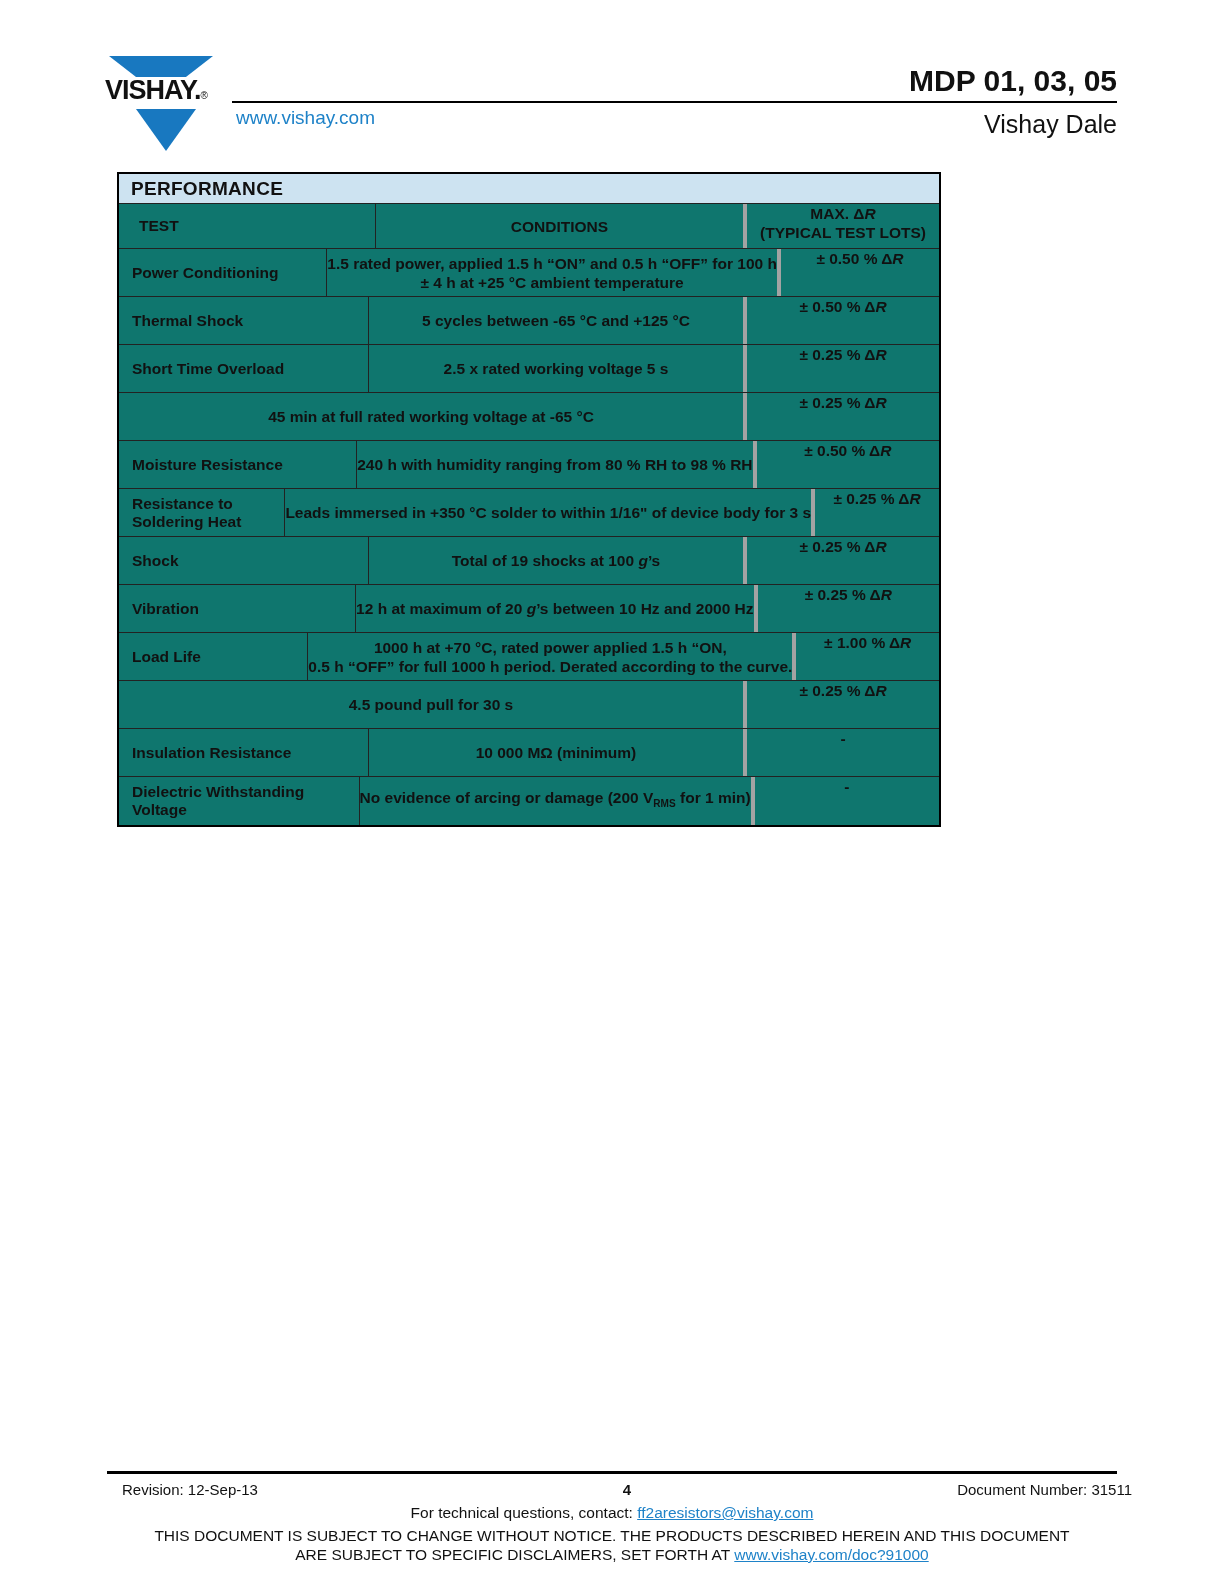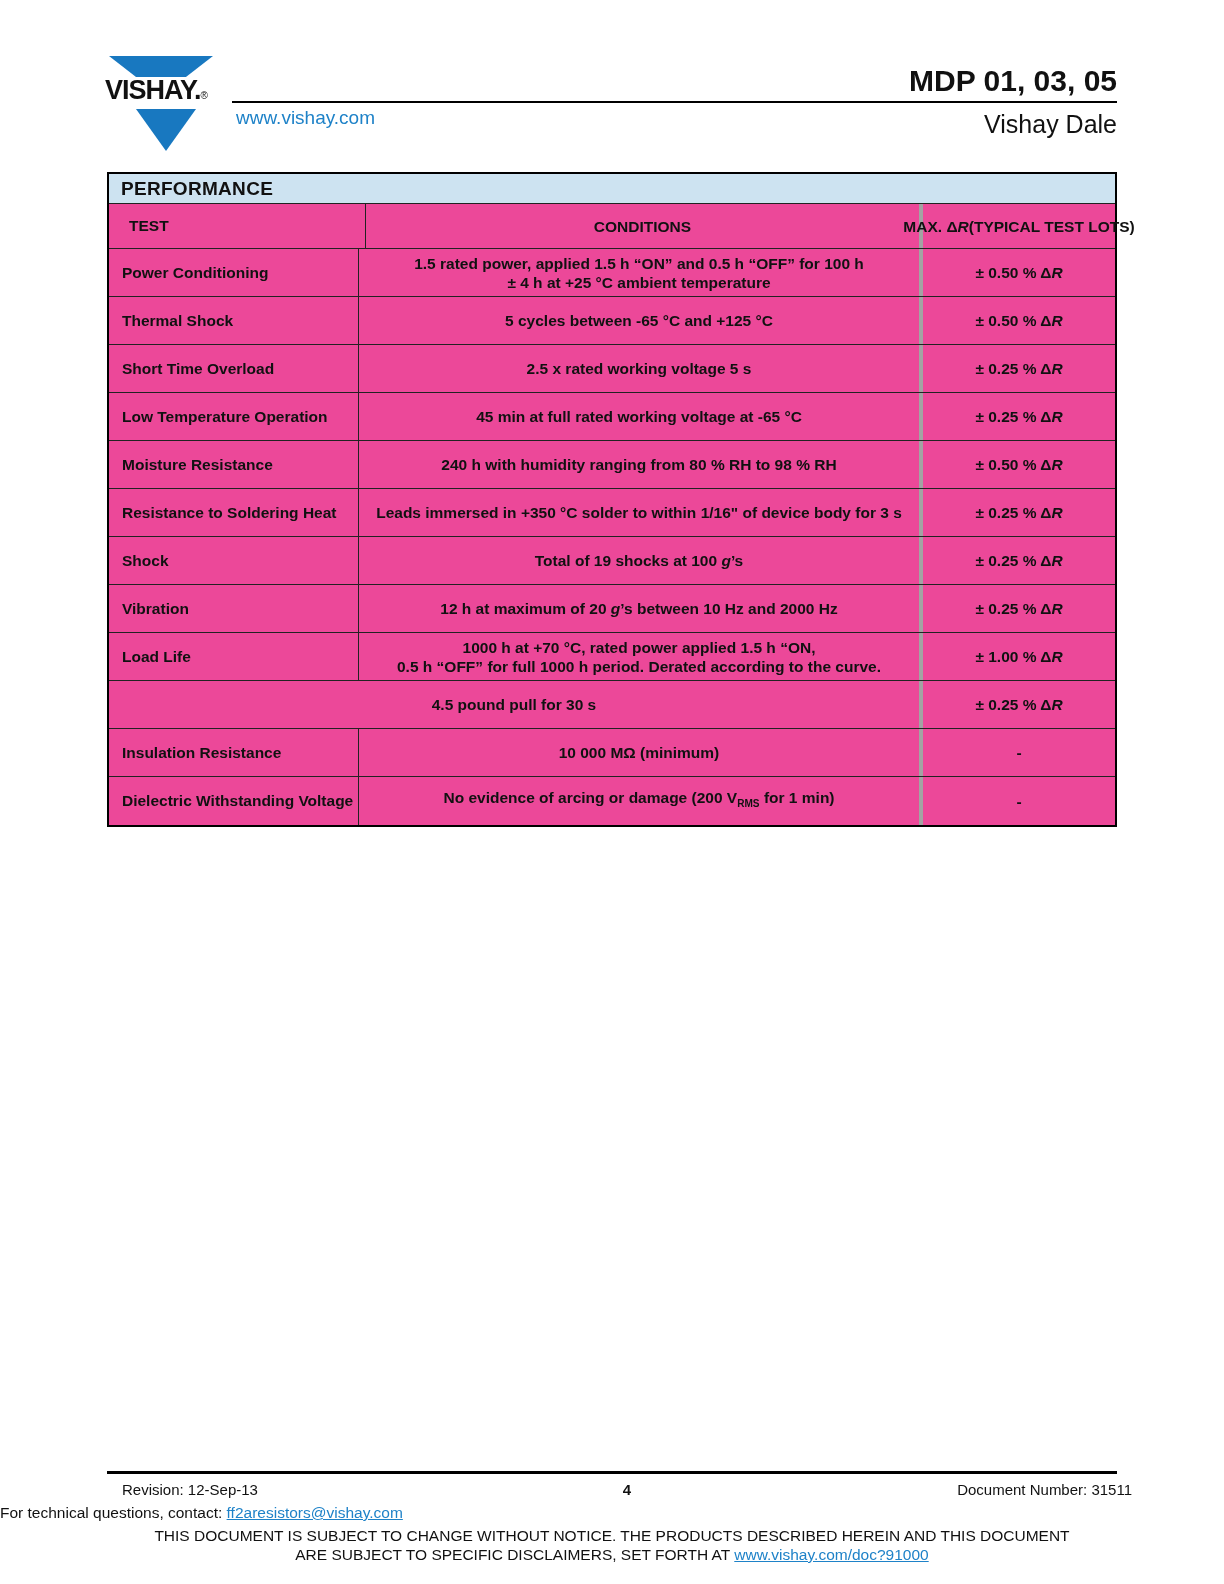--- a/index.html
+++ b/index.html
@@ -20,46 +20,46 @@
   .logo-word { font-size:27px; font-weight:bold; letter-spacing:-1px; line-height:26px; white-space:nowrap; }
   .logo-reg  { font-size:10px; font-weight:normal; letter-spacing:0; }
   .logo-tri  { width:60px; height:42px; margin-left:31px; background:var(--blue);
                clip-path:polygon(0 0,100% 0,50% 100%); }
   .header-rule { position:absolute; left:232px; top:101px; width:885px; height:2px; background:#000; }
   .site-link { position:absolute; left:236px; top:107px; font-size:19px; color:var(--link); text-decoration:none; }
   .doc-title { position:absolute; right:107px; top:64px; font-size:30px; font-weight:bold; text-align:right; }
   .brand-sub { position:absolute; right:107px; top:110px; font-size:25px; text-align:right; }
 
   
-  .perf { position:absolute; left:107px; top:172px; width:1010px; border:2px solid #000; background:#ec4899; }
+  .perf { position:absolute; left:117px; top:172px; width:824px; border:2px solid #000; background:#0f766e; }
   .perf-bar { height:30px; background:var(--section-bg); border-bottom:1px solid #222;
               font-size:19px; font-weight:bold; letter-spacing:0.3px;
               display:flex; align-items:center; padding-left:12px; }
   .trow { display:flex; width:100%; font-size:15.5px;font-weight:bold; }
   .thead { height:45px; font-weight:bold; border-bottom:1px solid #222;padding-left:7px; }
   .tdata { height:48px; }
   .tdata:not(:last-child) { border-bottom:1px solid #222; }
   .c1 { width:250px; border-right:1px solid #222; display:flex; align-items:center;
         padding-left:13px; text-align:left; }
   .c2 { flex:1; border-right:4px solid #a3a3a3; display:flex; flex-direction:column;
         align-items:center; justify-content:center; text-align:right; line-height:19px; }
-  .c3 { width:192px; display:flex; flex-direction:row; align-items:center;
-        justify-content:center; text-align:center; line-height:19px; }
+  .c3 { width:192px; display:flex; flex-direction:column; align-items:center;
+        justify-content:flex-start; text-align:center; line-height:19px; }
   .cline { white-space:nowrap; }
   .c2 i, .c3 i { font-style:italic; }
   sub { font-size:0.65em; }
 
   
   .foot-rule { position:absolute; left:107px; top:1471px; width:1010px; height:3px; background:#000; }
   .foot-meta { position:absolute; left:122px; top:1481px; width:1010px;
                display:flex; align-items:flex-end; font-size:15px; }
   .foot-meta .fm-left  { width:330px; text-align:left; }
   .foot-meta .fm-center{ flex:1; text-align:center; font-weight:bold; }
   .foot-meta .fm-right { width:330px; text-align:right; }
-  .foot-contact { position:absolute; left:0; top:1504px; width:1224px; text-align:left; font-size:15.5px; }
+  .foot-contact { position:absolute; left:0; top:1504px; width:1224px; text-align:center; font-size:15.5px; }
   .foot-disclaimer { position:absolute; left:0; top:1527px; width:1224px; text-align:center;
                      font-size:15.5px; line-height:18.5px; }
   .flink { color:var(--link); text-decoration:underline; }
 </style>
 </head>
 <body>
 
 <div class="logo">
   <div class="logo-trap"></div>
   <div class="logo-word"><span>VISHAY.</span><span class="logo-reg">®</span></div>
@@ -106,21 +106,20 @@
       <div class="trow tdata">
         <div class="c1">Short Time Overload</div>
         <div class="c2">
           <div class="cline"><span>2.5 x rated working voltage 5 s</span></div>
         </div>
         <div class="c3">
           <div class="cline"><span>± 0.25 % Δ</span><i>R</i></div>
         </div>
       </div>
       <div class="trow tdata">
-        <div class="c1">Low Temperature Operation</div>
         <div class="c2">
           <div class="cline"><span>45 min at full rated working voltage at -65 °C</span></div>
         </div>
         <div class="c3">
           <div class="cline"><span>± 0.25 % Δ</span><i>R</i></div>
         </div>
       </div>
       <div class="trow tdata">
         <div class="c1">Moisture Resistance</div>
         <div class="c2">

